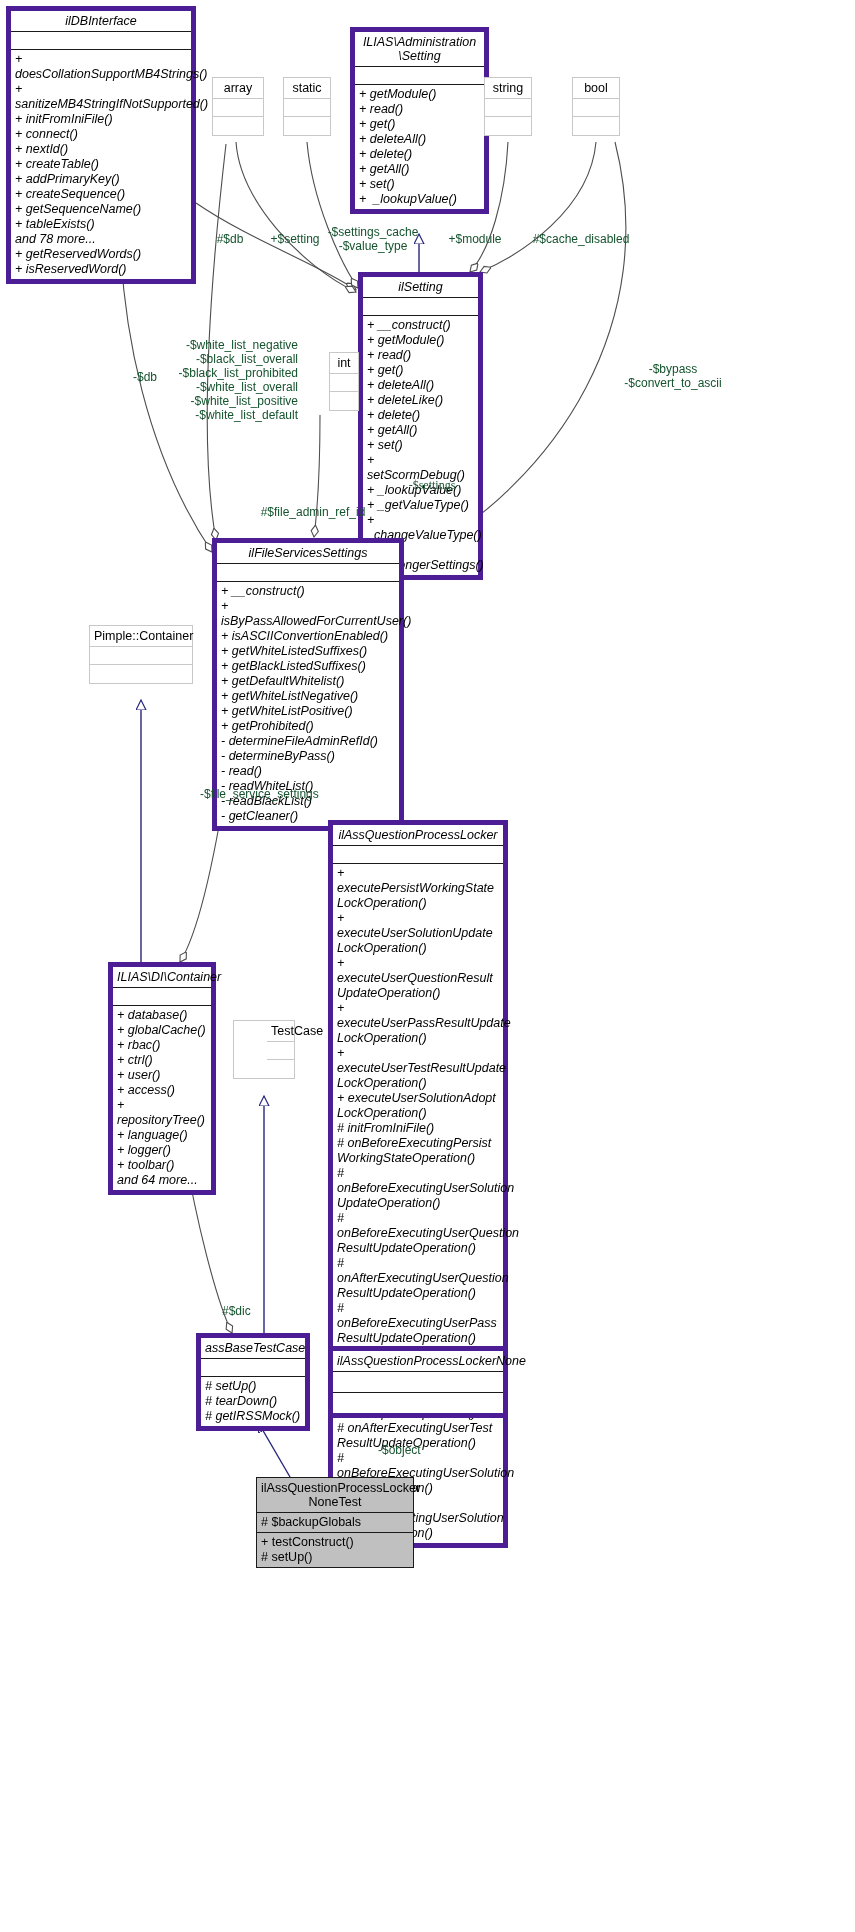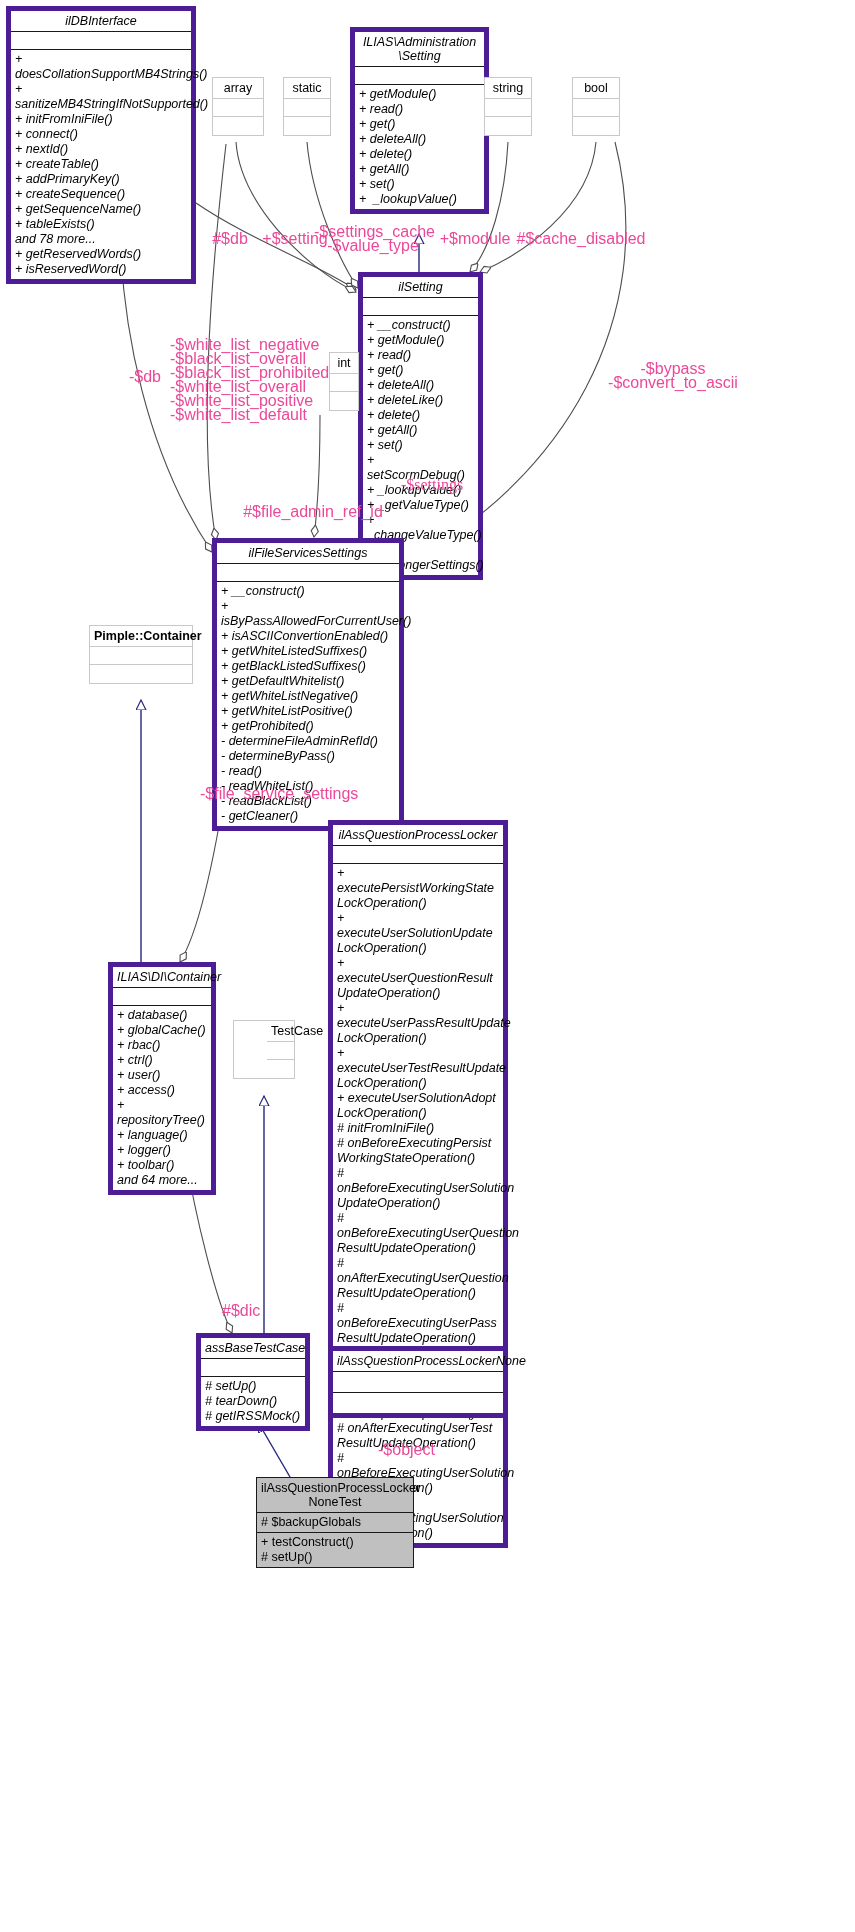--- a/index.html
+++ b/index.html
@@ -21,21 +21,21 @@
     padding:3px 4px;white-space:pre-line;
   }
   .sep{height:0;border-top:1px solid #1a1a1a;}
   .node.light .sep{border-top:1px solid #c8c8c8;}
   .n-attrs{font-size:12.5px;line-height:15px;padding:2px 4px;min-height:12px;}
   .n-attrs.empty{min-height:13px;}
   .n-ops{font-size:12.5px;line-height:15px;padding:2px 4px;}
   .n-ops div,.n-attrs div{white-space:pre-wrap;}
 
   .edge-label{
-    position:absolute;font-size:16px;line-height:14px;color:#ec4899;
+    position:absolute;font-size:12px;line-height:14px;color:#14532d;
     white-space:pre-line;background:transparent;
   }
   .el-center{text-align:center;}
   .el-right{text-align:right;}
   .el-left{text-align:left;}
 </style>
 </head>
 <body>
 
 <div id="canvas">
@@ -236,21 +236,21 @@
       <div>+ getProhibited()</div>
       <div>- determineFileAdminRefId()</div>
       <div>- determineByPass()</div>
       <div>- read()</div>
       <div>- readWhiteList()</div>
       <div>- readBlackList()</div>
       <div>- getCleaner()</div>
     </div>
   </div>
 
-  <div class="node light" style="left:89px;top:625px;width:104px;font-weight:bold;">
+  <div class="node light" style="left:89px;top:625px;width:104px;">
     <div class="n-title">Pimple::Container</div>
     <div class="sep"></div>
     <div class="n-attrs empty"></div>
     <div class="sep"></div>
     <div class="n-ops" style="min-height:14px;"></div>
   </div>
 
   <div class="edge-label el-left" style="left:200px;top:787px;width:200px;">-$file_service_settings</div>
 
   <div class="node strong" style="left:108px;top:962px;width:108px;">

